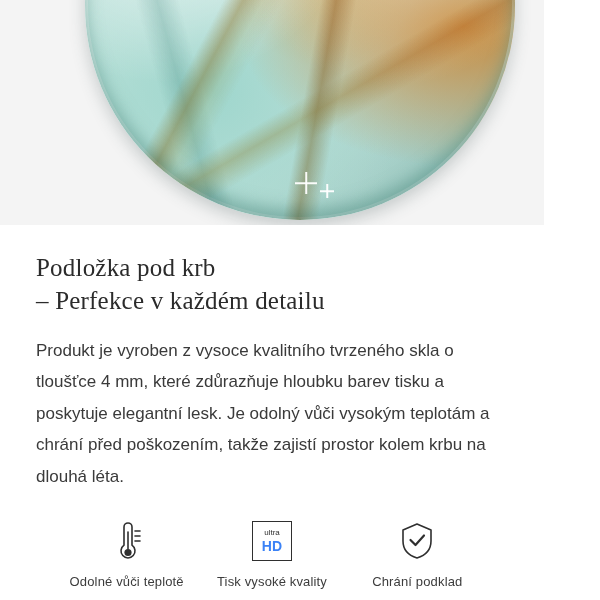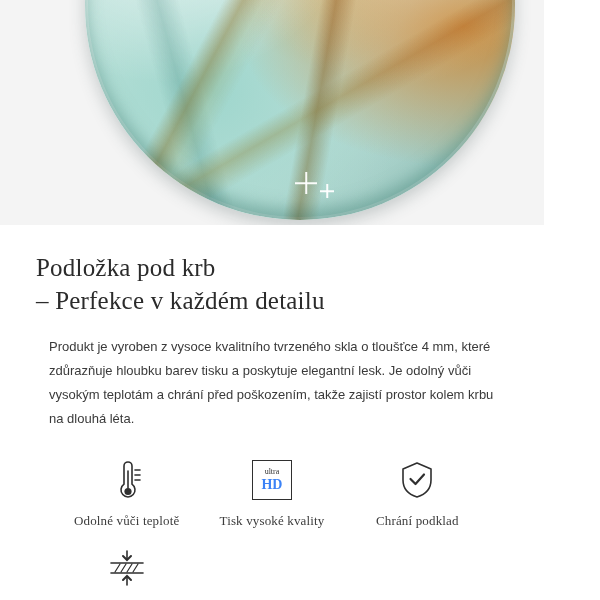--- a/index.html
+++ b/index.html
@@ -105,41 +105,40 @@
     font-family: "Liberation Serif", serif;
     font-size: 25px;
     line-height: 1.32;
     color: #2b2b2b;
     font-weight: 400;
     margin: 26px 0 0 0;
     letter-spacing: .2px;
   }
   .title .line2 { display: block; }
   .desc {
-    margin: 18px 0 0 13px;
-    font-size: 13px;
+    margin: 18px 0 0 0;
+    font-size: 17px;
     line-height: 1.85;
     color: #3a3a3a;
     max-width: 534px;
   }
 
   
   .features {
     margin-top: 26px;
     display: grid;
     grid-template-columns: repeat(3, 1fr);
     row-gap: 16px;
     padding: 0 18px;
   }
   .feature {
     display: flex;
     flex-direction: column;
     align-items: center;
     justify-content: flex-start;
-    font-family: Liberation Serif, serif;
   }
   .feature-icon {
     height: 46px;
     display: flex;
     align-items: center;
     justify-content: center;
   }
   .feature-label {
     margin-top: 10px;
     font-size: 13px;

